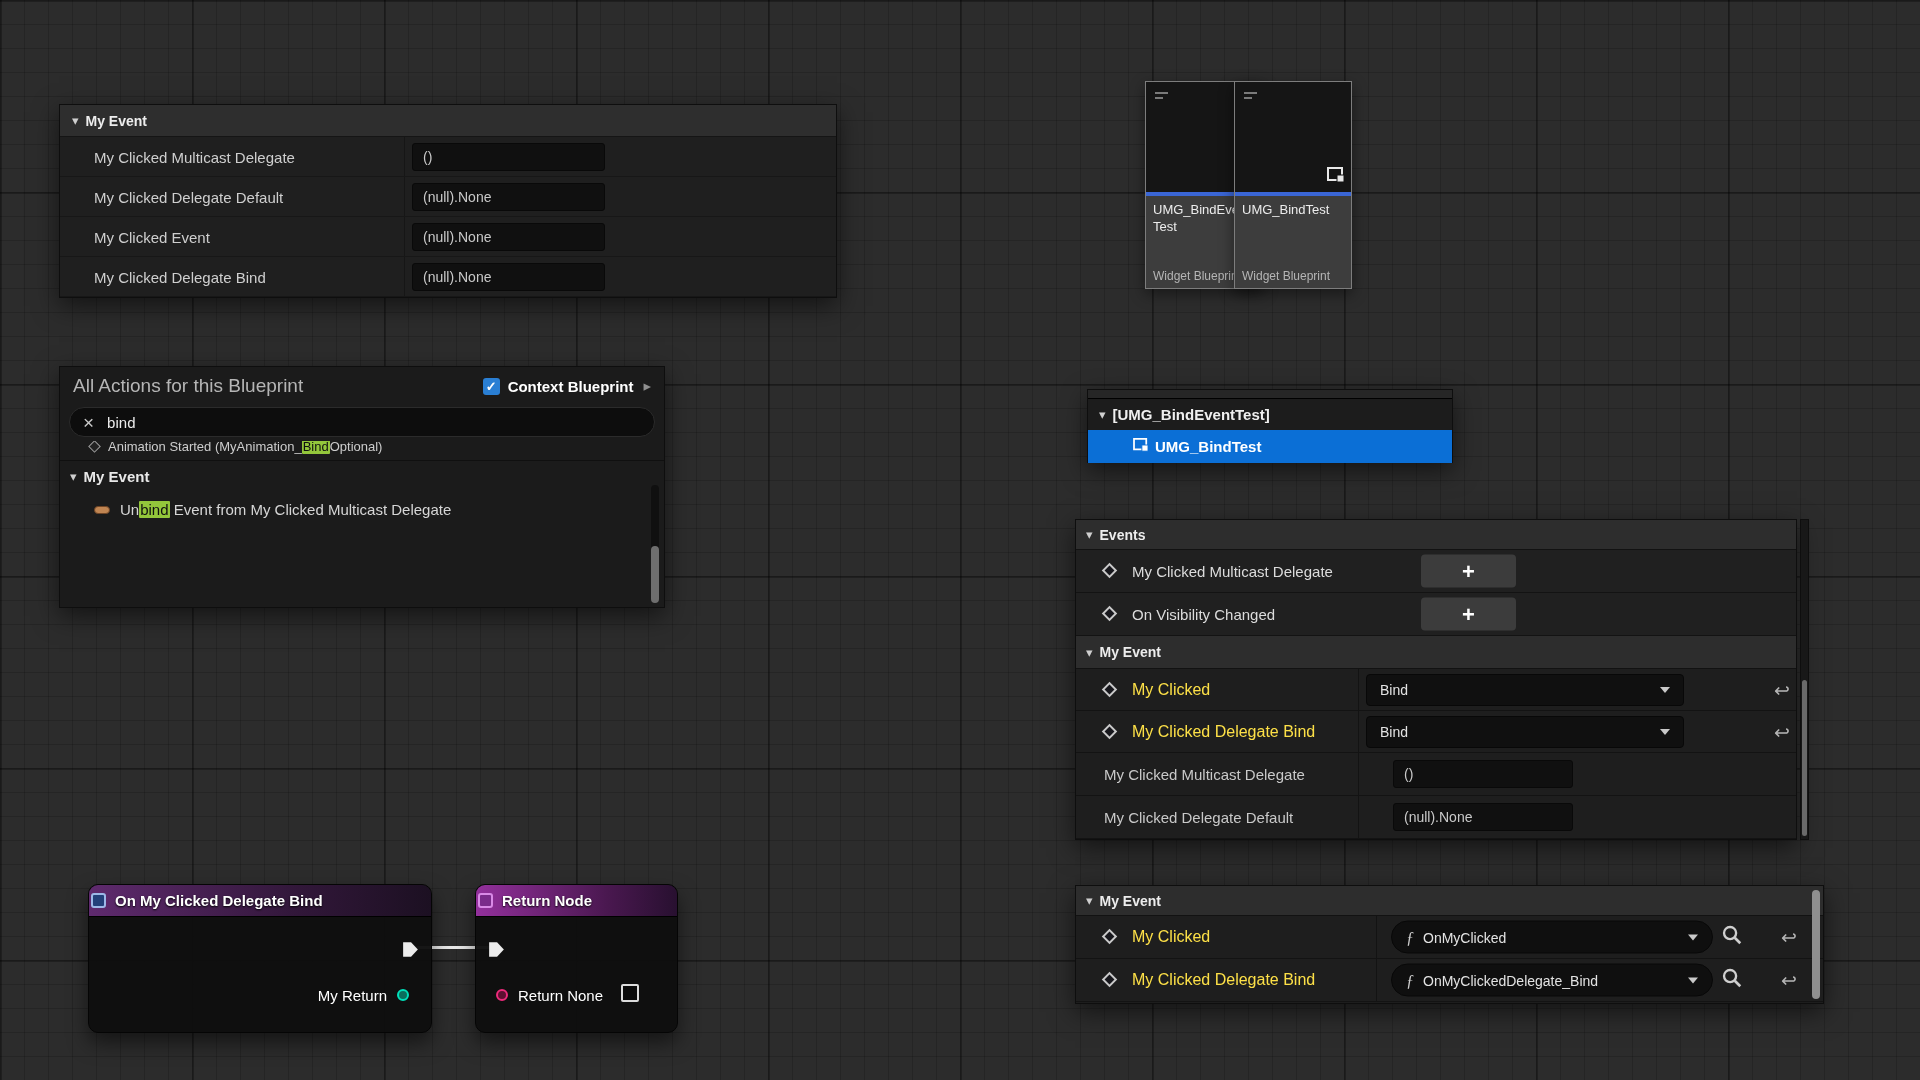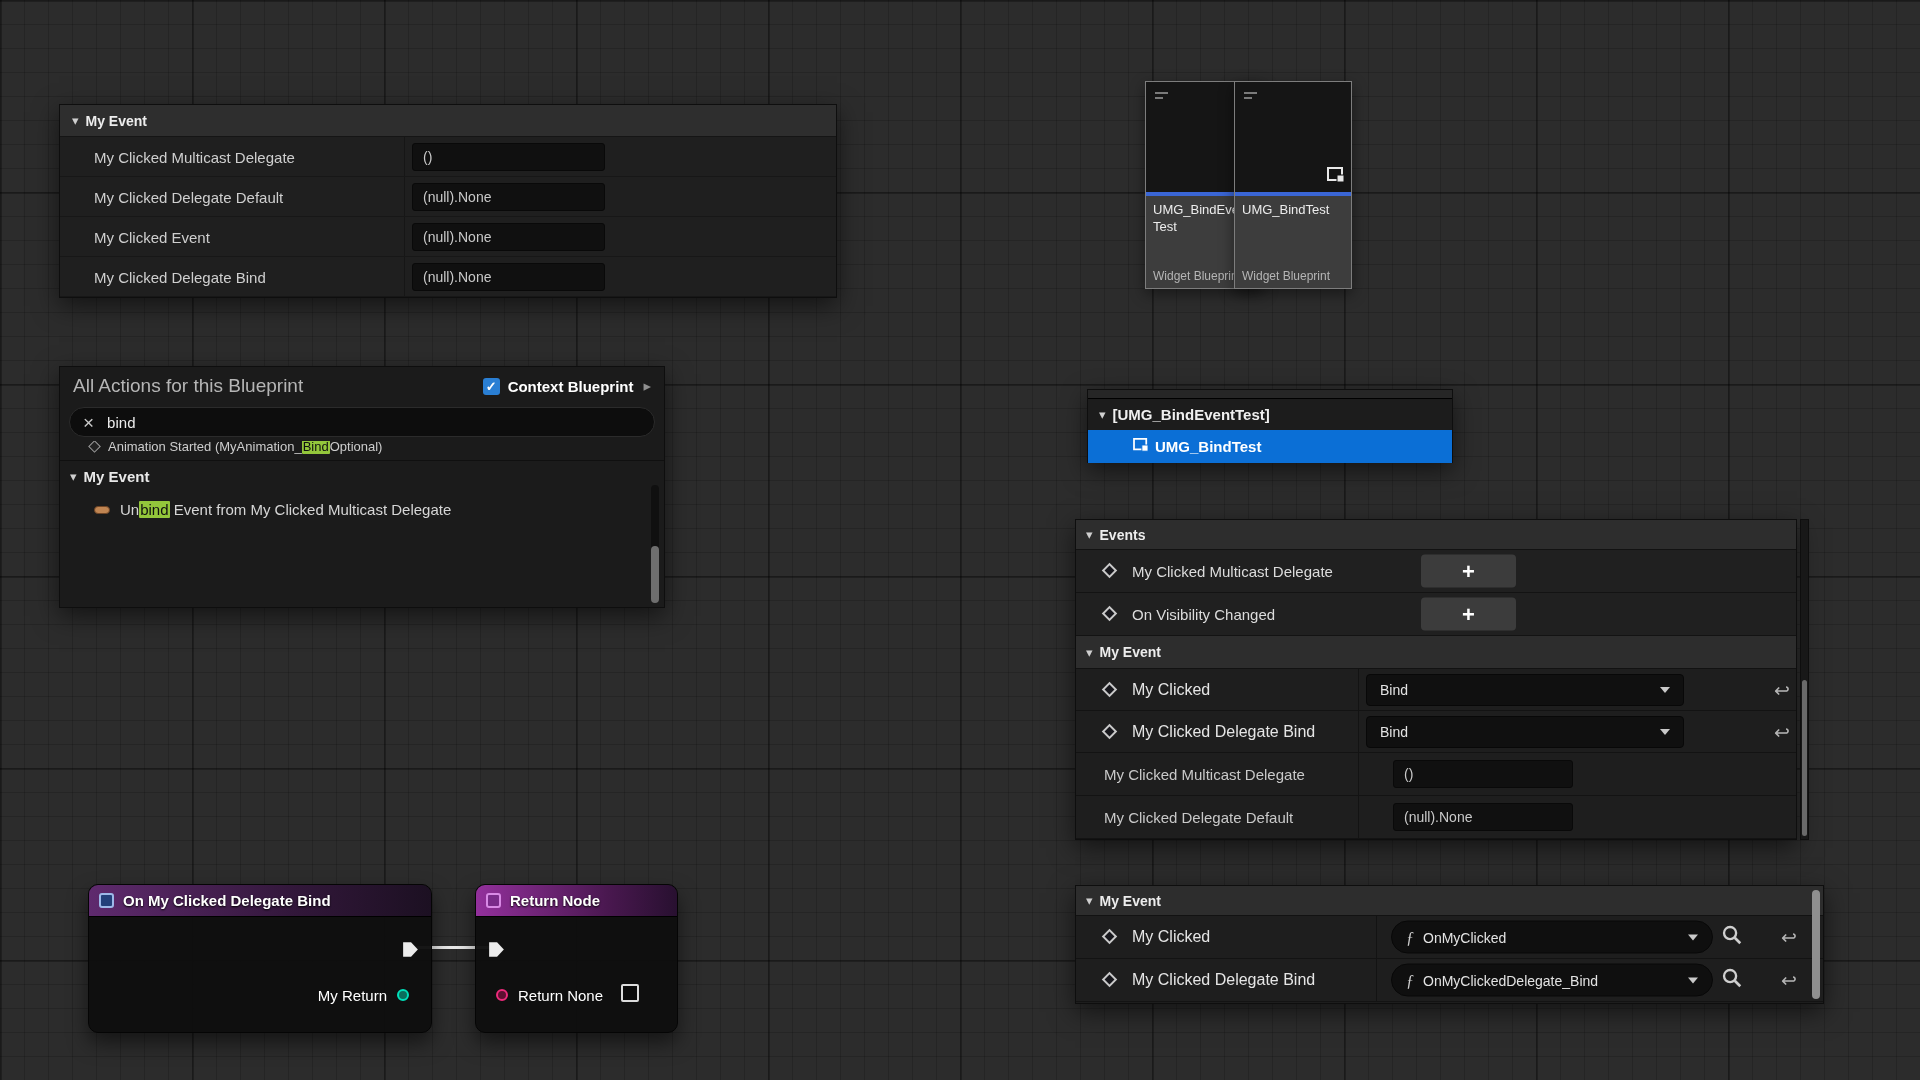--- a/index.html
+++ b/index.html
@@ -81,21 +81,21 @@
 
   
   .p-details { left:1075px; top:519px; width:722px; height:321px; background:#1d1d1d; }
   .sec-header { height:30px; background:#2d2d2d; display:flex; align-items:center; padding-left:10px; border-bottom:1px solid #121212; }
   .sec-header.tall { height:33px; }
   .ev-row { position:relative; height:43px; border-bottom:1px solid #131313; background:#202020; }
   .ev-label { position:absolute; left:56px; top:50%; transform:translateY(-50%); font-size:15px; color:#dcdcdc; white-space:nowrap; }
   .plus-btn { position:absolute; left:345px; top:50%; transform:translateY(-50%); width:95px; height:33px; background:#3c3c3c;
               border-radius:4px; color:#fff; font-size:22px; font-weight:bold; display:flex; align-items:center; justify-content:center; }
   .del-row { position:relative; height:42px; border-bottom:1px solid #131313; background:#1e1e1e; }
-  .del-label { position:absolute; left:56px; top:50%; transform:translateY(-50%); font-size:16px; color:#e5e5e5; white-space:nowrap; }
+  .del-label { position:absolute; left:56px; top:50%; transform:translateY(-50%); font-size:16px; color:#fde047; white-space:nowrap; }
   .col-sep { position:absolute; left:282px; top:0; bottom:0; width:1px; background:#131313; }
   .dropdown { position:absolute; left:290px; top:50%; transform:translateY(-50%); width:318px; height:32px; background:#101010;
               border:1px solid #080808; border-radius:4px; display:flex; align-items:center; padding:0 13px; }
   .dd-text { font-size:14px; color:#e3e3e3; }
   .dd-chev { margin-left:auto; }
   .prop-row { position:relative; height:43px; border-bottom:1px solid #131313; background:#1e1e1e; }
   .prop-label { position:absolute; left:28px; top:50%; transform:translateY(-50%); font-size:15px; color:#c9c9c9; white-space:nowrap; }
   .prop-field { position:absolute; left:317px; top:50%; transform:translateY(-50%); width:180px; height:28px; line-height:26px;
                 background:#101010; border:1px solid #090909; border-radius:3px; padding:0 10px; font-size:14px; color:#c9c9c9; }
   .details-scrollbar { position:absolute; left:1800px; top:519px; width:9px; height:321px; background:#181818; border:1px solid #0e0e0e; }
@@ -110,21 +110,21 @@
   .fn-glyph { font-style:italic; font-family:"Liberation Serif", serif; color:#cfcfcf; font-size:16px; margin-right:9px; }
   .pill-text { font-size:14px; color:#e3e3e3; white-space:nowrap; }
   .mag { position:absolute; left:645px; top:50%; transform:translateY(-50%); }
   .fn-scroll-thumb { position:absolute; right:3px; top:4px; bottom:4px; width:8px; background:#8f8f8f; border-radius:4px; }
 
   
   .node { position:absolute; top:884px; height:149px; background:rgba(14,14,14,0.97); border:1px solid #050505; border-radius:10px;
           box-shadow:0 10px 20px rgba(0,0,0,0.5); }
   .node-event { left:88px; width:344px; }
   .node-return { left:475px; width:203px; }
-  .node-header { height:32px; border-radius:9px 9px 0 0; display:flex; align-items:center; padding:0 10px; border-bottom:1px solid #000; }
+  .node-header { height:32px; border-radius:9px 9px 0 0; display:flex; align-items:center; padding:0 2px; border-bottom:1px solid #000; }
   .node-event .node-header { background:linear-gradient(90deg,#5f2a6e 0%, #32173a 60%, #1c1022 100%); }
   .node-return .node-header { background:linear-gradient(90deg,#93309c 0%, #4a1850 65%, #281030 100%); }
   .node-title { font-weight:bold; font-size:15px; color:#fff; text-shadow:0 1px 2px #000; white-space:nowrap; }
   .node-hicon { width:15px; height:15px; border-radius:3px; margin-right:9px; flex:none; }
   .hicon-event { border:2px solid #9db8e8; background:#23407a; }
   .hicon-return { border:2px solid #d98ae6; background:#7a2b8a; }
   .exec-pin { position:absolute; width:17px; height:17px; }
   .exec-out { right:12px; top:56px; }
   .exec-in { left:12px; top:56px; }
   .pin-dot { position:absolute; width:12px; height:12px; border-radius:50%; }

